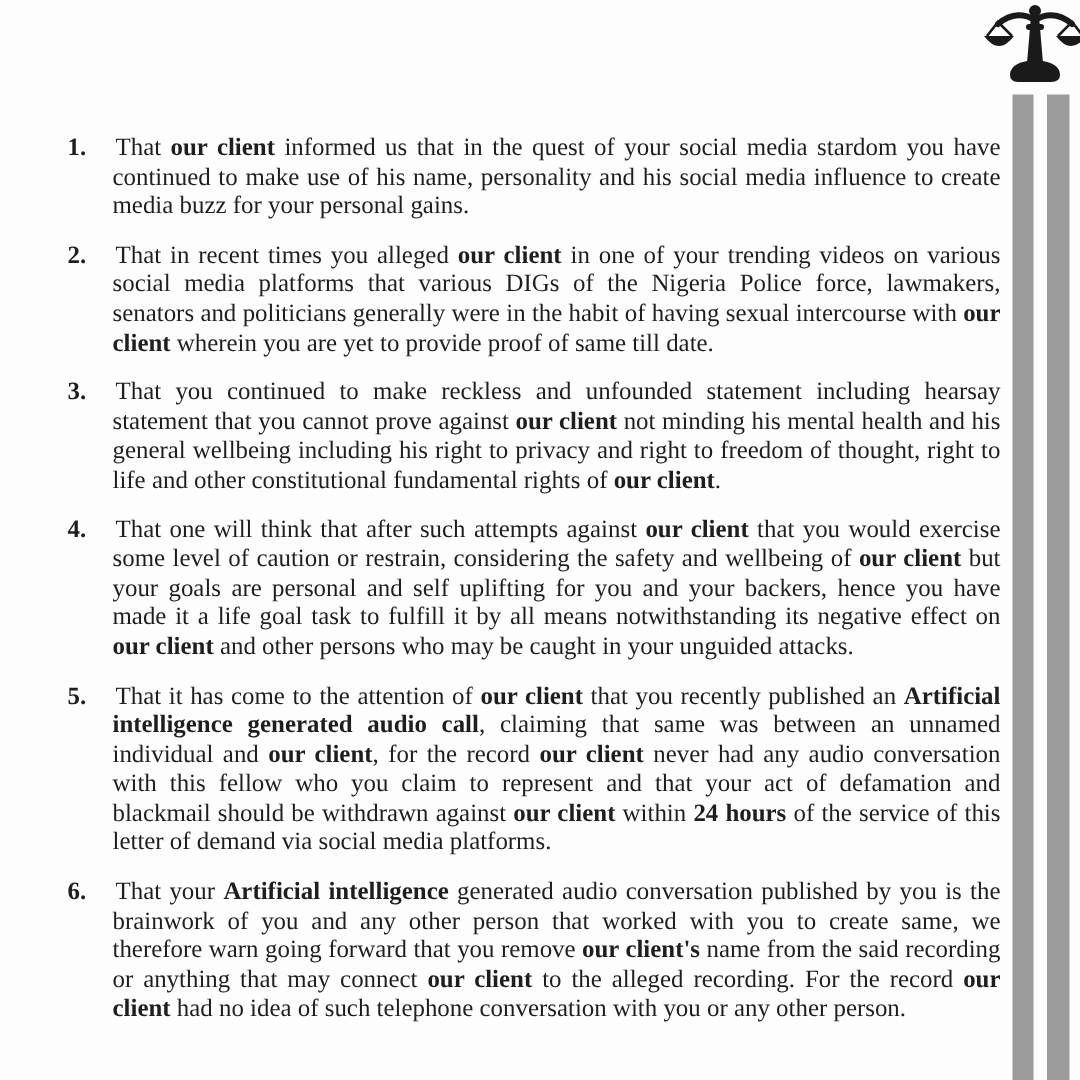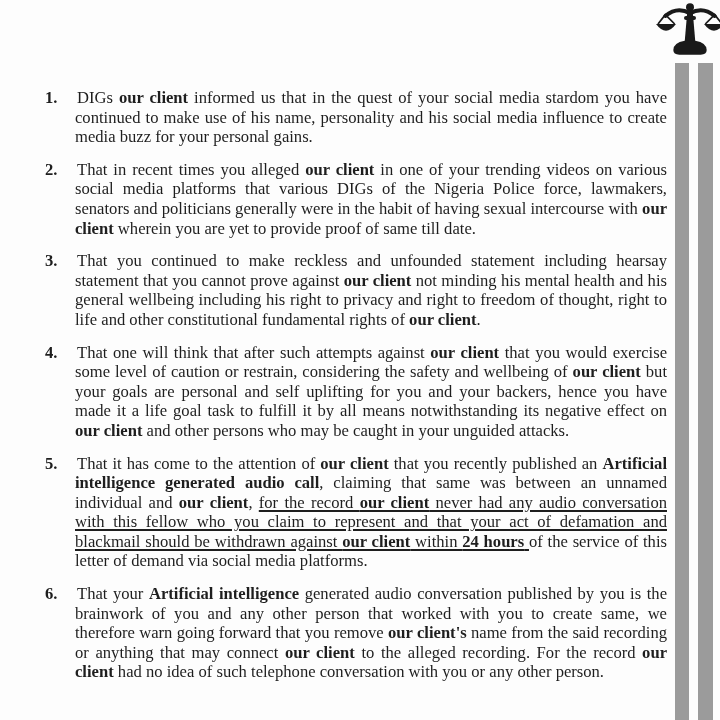--- a/index.html
+++ b/index.html
@@ -50,21 +50,21 @@
   .num {
     flex: 0 0 30px;
     font-weight: bold;
   }
   .text {
     flex: 1 1 auto;
     text-align: justify;
     text-indent: 2px;
   }
   .b { font-weight: bold; }
-  .u { text-decoration: underline; text-decoration-thickness: 1.5px; text-underline-offset: 2px; }
+  .u { text-decoration-thickness: 1.5px; text-underline-offset: 2px; }
 </style>
 </head>
 <body>
 
 <div class="page">
 
   <div class="scales">
     <svg viewBox="0 0 100 90" aria-hidden="true">
       <g fill="currentColor" stroke="currentColor">
 
@@ -88,21 +88,21 @@
       </g>
     </svg>
   </div>
 
   <div class="stripe stripe-1"></div>
   <div class="stripe stripe-2"></div>
 
   <ol class="letter-body">
       <li class="para">
         <span class="num">1.</span>
-        <span class="text"><span>DIGs </span><span class="b">our client</span><span> informed us that in the quest of your social media stardom you have continued to make use of his name, personality and his social media influence to create media buzz for your personal gains.</span></span>
+        <span class="text"><span>That </span><span class="b">our client</span><span> informed us that in the quest of your social media stardom you have continued to make use of his name, personality and his social media influence to create media buzz for your personal gains.</span></span>
       </li>
       <li class="para">
         <span class="num">2.</span>
         <span class="text"><span>That in recent times you alleged </span><span class="b">our client</span><span> in one of your trending videos on various social media platforms that various DIGs of the Nigeria Police force, lawmakers, senators and politicians generally were in the habit of having sexual intercourse with </span><span class="b">our client</span><span> wherein you are yet to provide proof of same till date.</span></span>
       </li>
       <li class="para">
         <span class="num">3.</span>
         <span class="text"><span>That you continued to make reckless and unfounded statement including hearsay statement that you cannot prove against </span><span class="b">our client</span><span> not minding his mental health and his general wellbeing including his right to privacy and right to freedom of thought, right to life and other constitutional fundamental rights of </span><span class="b">our client</span><span>.</span></span>
       </li>
       <li class="para">

